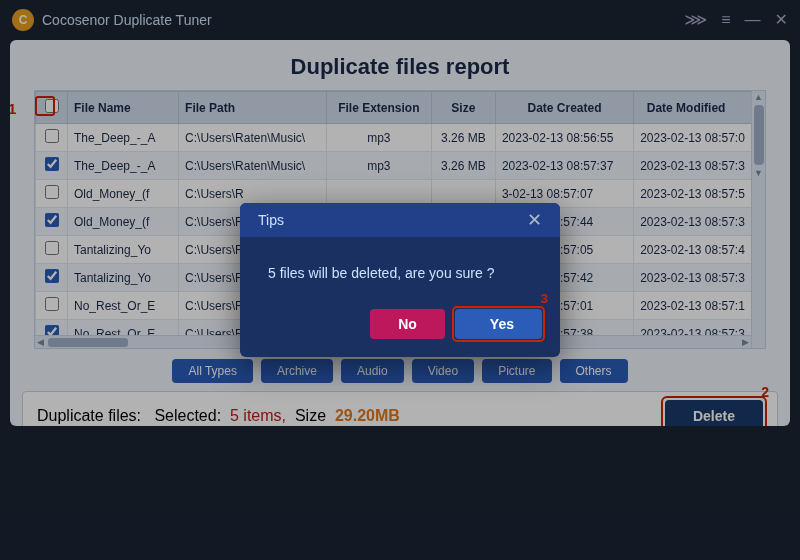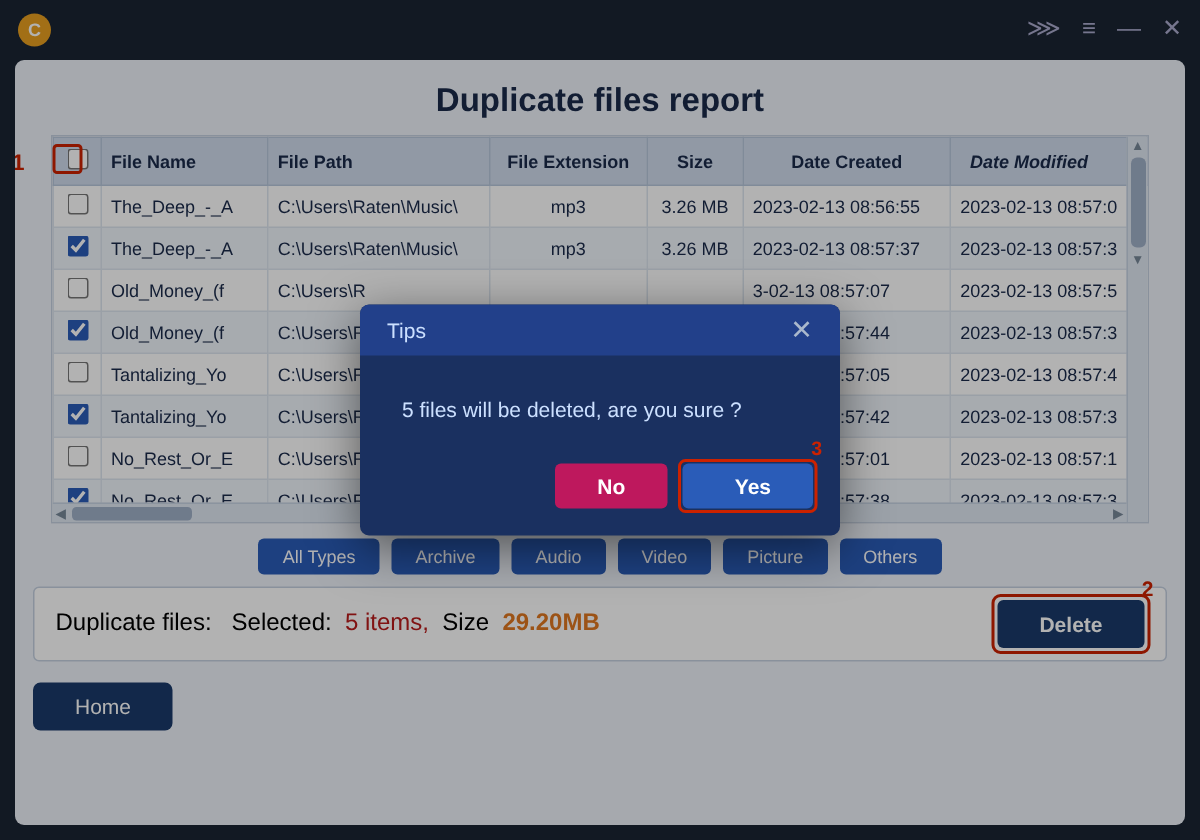--- a/index.html
+++ b/index.html
@@ -52,21 +52,21 @@
       cursor: pointer;
       background: none;
       border: none;
       line-height: 1;
     }
     
     .main-content {
       background: #eef3fa;
       margin: 0 10px 10px 10px;
       border-radius: 6px;
-      height: 510px;
+      height: 386px;
       display: flex;
       flex-direction: column;
       overflow: hidden;
     }
     .page-title {
       text-align: center;
       font-size: 22px;
       font-weight: 600;
       color: #1a2a4a;
       padding: 14px 0 10px 0;
@@ -317,20 +317,21 @@
       color: #778899;
       padding: 0 2px;
     }
   </style>
 </head>
 <body>
 
 <div class="title-bar">
   <div class="title-bar-left">
     <div class="app-icon">C</div>
+    <span class="title-bar-title">Cocosenor Duplicate Tuner</span>
   </div>
   <div class="title-bar-controls">
     <button class="title-bar-btn">⋙</button>
     <button class="title-bar-btn">≡</button>
     <button class="title-bar-btn">—</button>
     <button class="title-bar-btn">✕</button>
   </div>
 </div>
 
 <div class="main-content">
@@ -346,21 +347,21 @@
         <thead>
           <tr>
             <th class="cb-cell">
               <input type="checkbox" style="">
             </th>
             <th>File Name</th>
             <th>File Path</th>
             <th>File Extension</th>
             <th>Size</th>
             <th>Date Created</th>
-            <th style="padding-right:32px;font-style:italic;">Date Modified</th>
+            <th style="padding-right:32px;">Date Modified</th>
           </tr>
         </thead>
         <tbody id="table-body">
 
         <tr>
     <td class="cb-cell">
       <input type="checkbox" style="">
     </td>
     <td>The_Deep_-_A</td>
     <td>C:\Users\Raten\Music\</td>

